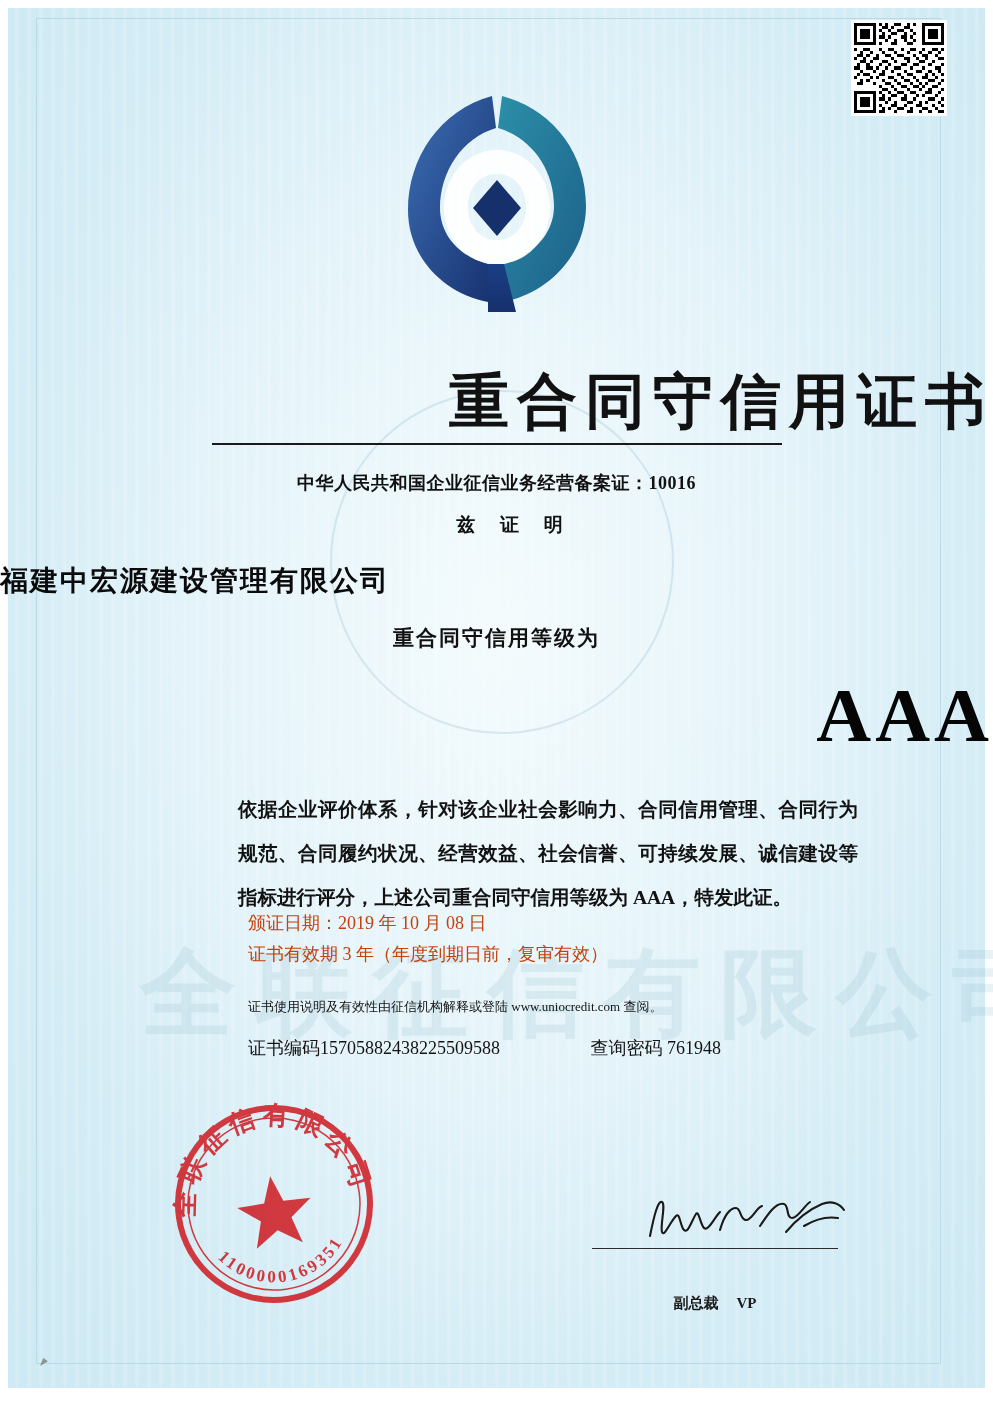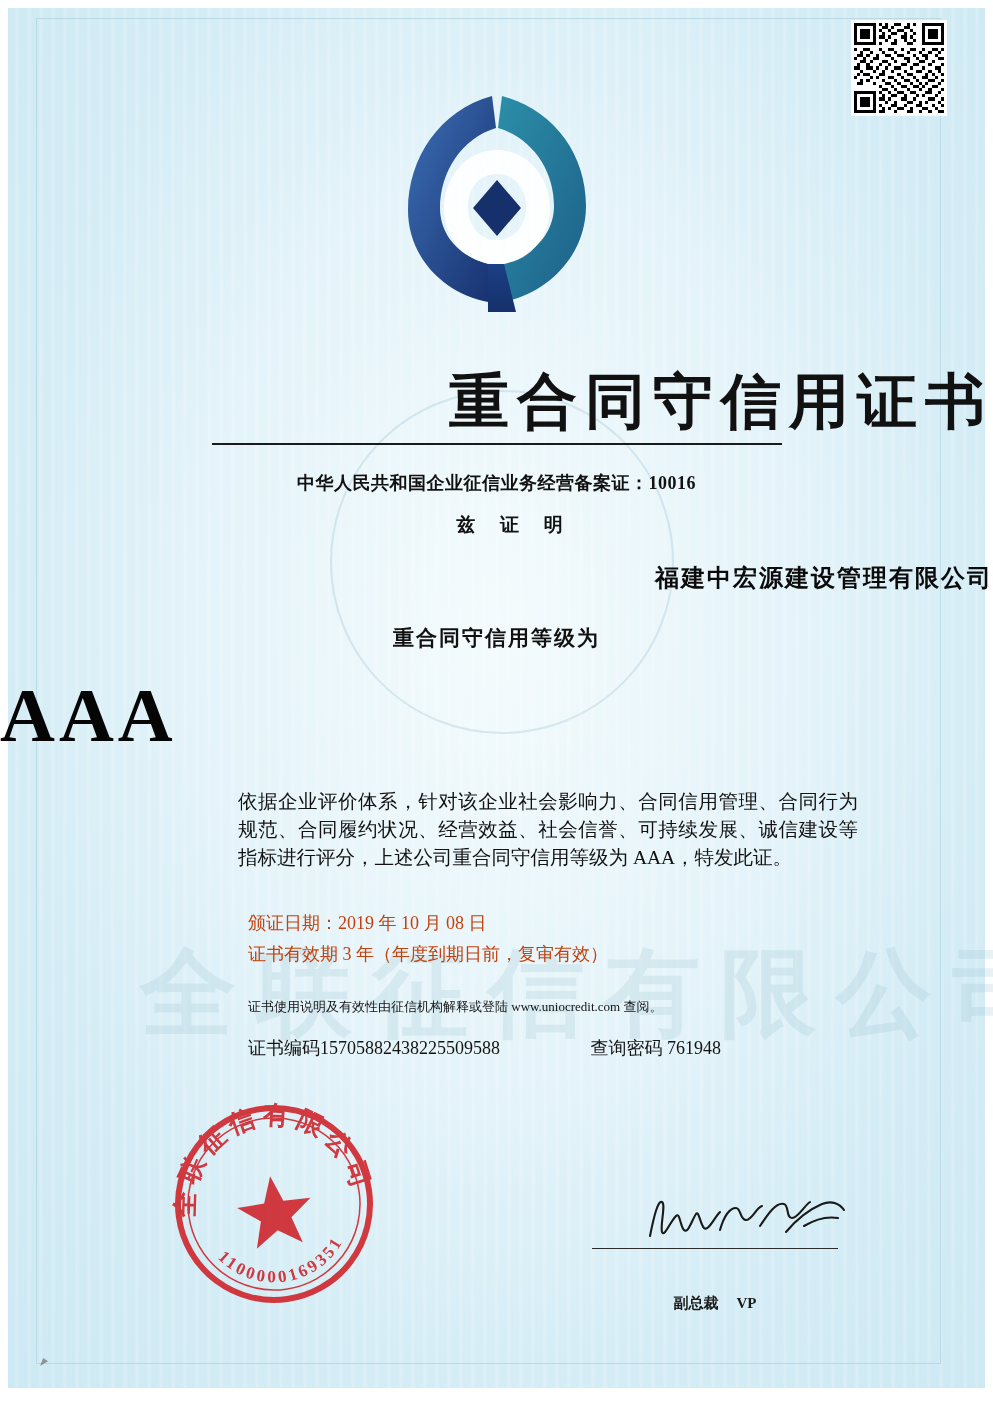--- a/index.html
+++ b/index.html
@@ -161,22 +161,22 @@
     font-weight: bold;
     letter-spacing: 10px;
     color: #111111;
     padding-left: 36px;
   }
   .company {
     position: absolute;
     left: 0;
     right: 0;
     top: 562px;
-    text-align: right;
-    font-size: 24px;
+    text-align: left;
+    font-size: 28px;
     font-weight: bold;
     letter-spacing: 2px;
     color: #0b0b0b;
     font-family: "DejaVu Sans", "Liberation Sans", sans-serif;
   }
   .grade-label {
     position: absolute;
     left: 0;
     right: 0;
     top: 624px;
@@ -184,36 +184,36 @@
     font-size: 21px;
     font-weight: bold;
     letter-spacing: 2px;
     color: #111111;
   }
   .grade-value {
     position: absolute;
     left: 0;
     right: 0;
     top: 672px;
-    text-align: left;
+    text-align: right;
     font-size: 76px;
     font-weight: bold;
     letter-spacing: 4px;
     color: #050505;
     font-family: "Liberation Serif", "DejaVu Serif", serif;
   }
 
   .body-text {
     position: absolute;
     left: 238px;
     top: 788px;
     width: 620px;
     font-size: 19.5px;
-    font-weight: normal;
-    line-height: 28px;
+    font-weight: bold;
+    line-height: 44px;
     color: #121212;
     text-align: justify;
     text-indent: 0;
   }
 
   .meta {
     position: absolute;
     left: 248px;
     top: 908px;
     width: 640px;

